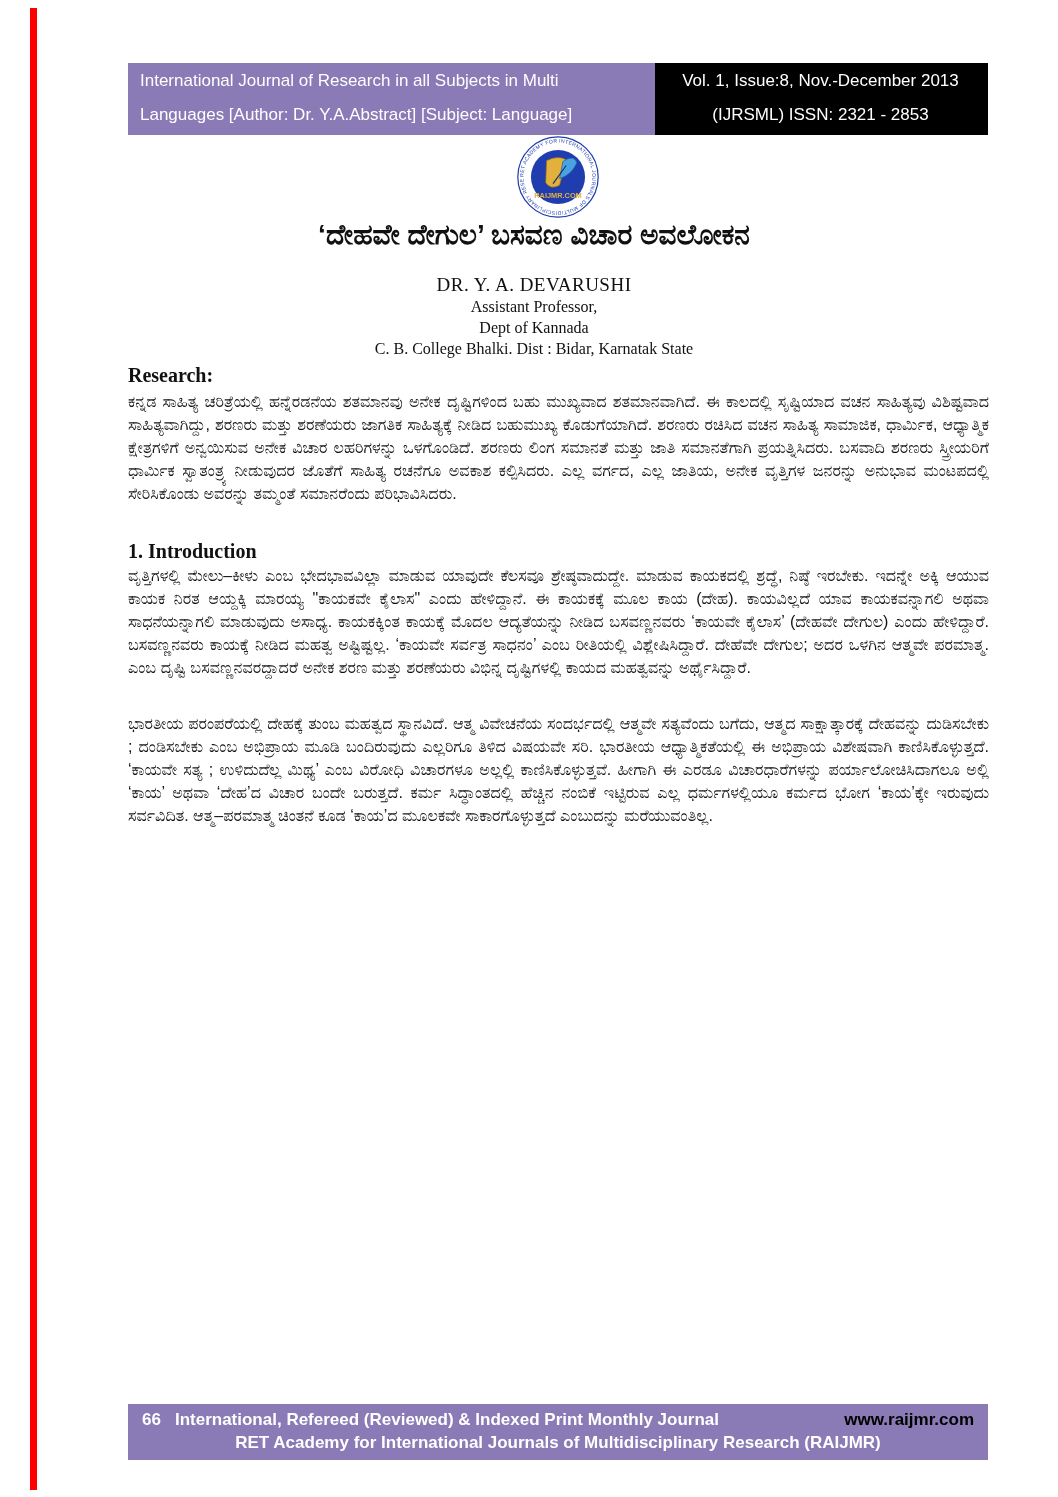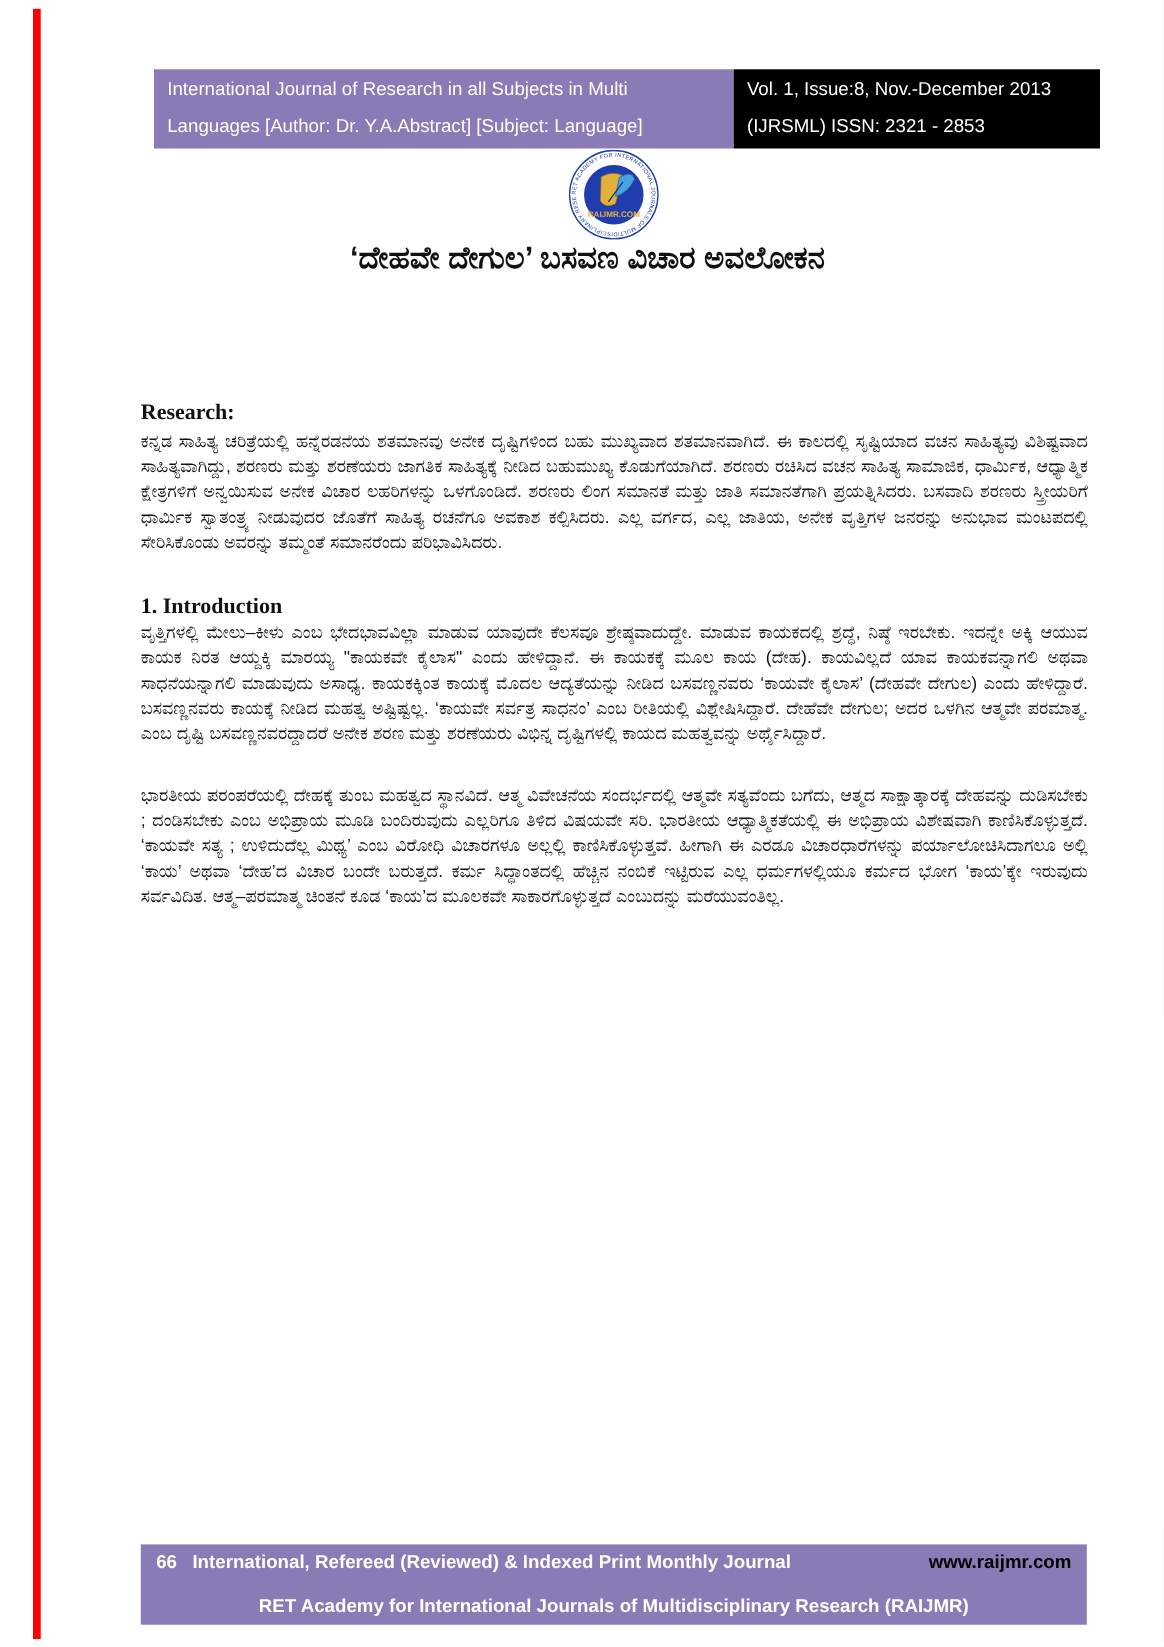--- a/index.html
+++ b/index.html
@@ -8,30 +8,30 @@
     position:relative; width:1058px; height:1497px; margin:0 auto;
     background:#ffffff; overflow:hidden;
   }
   .red-stripe {
     position:absolute; left:30px; top:8px; width:7px; height:1482px;
     background:#ff0000;
   }
   
   .header {
     position:absolute; left:128px; top:63px; width:860px; height:72px;
-    display:flex; font-size:17px; color:#ffffff;margin-left:12px;
+    display:flex; font-size:17px; color:#ffffff;
   }
   .header-left {
     width:527px; background:#8a7ab5; padding:8px 12px 10px 12px;
     display:flex; flex-direction:column; justify-content:space-between;
   }
   .header-right {
     flex:1; background:#000000; padding:8px 14px 10px 12px;
     display:flex; flex-direction:column; justify-content:space-between;
-    text-align:left;
+    text-align:center;
   }
   
   .logo { position:absolute; left:517px; top:136px; width:82px; height:82px; }
   
   .paper-title {
     position:absolute; top:219px; left:64px; width:940px; text-align:center;
     font-size:28px; font-weight:bold; color:#111;
     font-family:"Liberation Sans", sans-serif;
   }
   .author-block {
@@ -50,21 +50,21 @@
     line-height:26px;
   }
   .kn {
     text-align:justify; font-size:16px; line-height:23px;
     font-family:"Liberation Sans", sans-serif;
   }
   .gap-sm { height:2px; }
   .gap-lg { height:33px; }
   
   .footer {
-    position:absolute; left:128px; top:1404px; width:860px; height:73px;
+    position:absolute; left:128px; top:1404px; width:860px; height:56px;
     background:#8a7ab5; color:#ffffff; font-weight:bold; font-size:17px;
     padding:6px 14px 7px 14px;
     display:flex; flex-direction:column; justify-content:space-between;
   }
   .footer-line1 { display:flex; align-items:baseline; }
   .footer-pageno { margin-right:14px; }
   .footer-site { margin-left:auto; color:#000000; text-decoration:none; }
   .footer-line2 { text-align:center; }
 </style>
 </head>
@@ -97,20 +97,26 @@
       <circle cx="50" cy="50" r="33" fill="#1f3dae"></circle>
       <path d="M36,30 Q50,23 60,29 L52,60 Q41,66 35,57 Z" fill="#e2b13c" stroke="#8a6a14" stroke-width="0.8"></path>
       <path d="M56,31 Q70,22 73,33 Q66,48 52,52 Z" fill="#4aa3e0" stroke="#1a5f9a" stroke-width="0.8"></path>
       <path d="M44,58 L60,36" stroke="#123078" stroke-width="1.4" fill="none"></path>
       <text x="50" y="75" text-anchor="middle" font-size="9" font-weight="bold" fill="#e2b13c" font-family="Liberation Sans, sans-serif">RAIJMR.COM</text>
     </svg>
   </div>
 
   <div class="paper-title">‘ದೇಹವೇ ದೇಗುಲ’ ಬಸವಣ ವಿಚಾರ ಅವಲೋಕನ</div>
 
+  <div class="author-block">
+    <div class="author-name">DR. Y. A. DEVARUSHI</div>
+    <div class="author-line">Assistant Professor,</div>
+    <div class="author-line">Dept of Kannada</div>
+    <div class="author-line">C. B. College Bhalki. Dist : Bidar, Karnatak State</div>
+  </div>
 
   <div class="content">
     <div class="section-heading">Research:</div>
     <div class="gap-sm"></div>
     <p class="kn">ಕನ್ನಡ ಸಾಹಿತ್ಯ ಚರಿತ್ರೆಯಲ್ಲಿ ಹನ್ನೆರಡನೆಯ ಶತಮಾನವು ಅನೇಕ ದೃಷ್ಟಿಗಳಿಂದ ಬಹು ಮುಖ್ಯವಾದ ಶತಮಾನವಾಗಿದೆ. ಈ ಕಾಲದಲ್ಲಿ ಸೃಷ್ಟಿಯಾದ ವಚನ ಸಾಹಿತ್ಯವು ವಿಶಿಷ್ಟವಾದ ಸಾಹಿತ್ಯವಾಗಿದ್ದು, ಶರಣರು ಮತ್ತು ಶರಣೆಯರು ಜಾಗತಿಕ ಸಾಹಿತ್ಯಕ್ಕೆ ನೀಡಿದ ಬಹುಮುಖ್ಯ ಕೊಡುಗೆಯಾಗಿದೆ. ಶರಣರು ರಚಿಸಿದ ವಚನ ಸಾಹಿತ್ಯ ಸಾಮಾಜಿಕ, ಧಾರ್ಮಿಕ, ಆಧ್ಯಾತ್ಮಿಕ ಕ್ಷೇತ್ರಗಳಿಗೆ ಅನ್ವಯಿಸುವ ಅನೇಕ ವಿಚಾರ ಲಹರಿಗಳನ್ನು ಒಳಗೊಂಡಿದೆ. ಶರಣರು ಲಿಂಗ ಸಮಾನತೆ ಮತ್ತು ಜಾತಿ ಸಮಾನತೆಗಾಗಿ ಪ್ರಯತ್ನಿಸಿದರು. ಬಸವಾದಿ ಶರಣರು ಸ್ತ್ರೀಯರಿಗೆ ಧಾರ್ಮಿಕ ಸ್ವಾತಂತ್ರ್ಯ ನೀಡುವುದರ ಜೊತೆಗೆ ಸಾಹಿತ್ಯ ರಚನೆಗೂ ಅವಕಾಶ ಕಲ್ಪಿಸಿದರು. ಎಲ್ಲ ವರ್ಗದ, ಎಲ್ಲ ಜಾತಿಯ, ಅನೇಕ ವೃತ್ತಿಗಳ ಜನರನ್ನು ಅನುಭಾವ ಮಂಟಪದಲ್ಲಿ ಸೇರಿಸಿಕೊಂಡು ಅವರನ್ನು ತಮ್ಮಂತೆ ಸಮಾನರೆಂದು ಪರಿಭಾವಿಸಿದರು.</p>
 
     <div class="gap-lg"></div>
     <div class="section-heading">1. Introduction</div>
     <p class="kn">ವೃತ್ತಿಗಳಲ್ಲಿ ಮೇಲು–ಕೀಳು ಎಂಬ ಭೇದಭಾವವಿಲ್ಲಾ ಮಾಡುವ ಯಾವುದೇ ಕೆಲಸವೂ ಶ್ರೇಷ್ಠವಾದುದ್ದೇ. ಮಾಡುವ ಕಾಯಕದಲ್ಲಿ ಶ್ರದ್ಧೆ, ನಿಷ್ಠೆ ಇರಬೇಕು. ಇದನ್ನೇ ಅಕ್ಕಿ ಆಯುವ ಕಾಯಕ ನಿರತ ಆಯ್ದಕ್ಕಿ ಮಾರಯ್ಯ "ಕಾಯಕವೇ ಕೈಲಾಸ" ಎಂದು ಹೇಳಿದ್ದಾನೆ. ಈ ಕಾಯಕಕ್ಕೆ ಮೂಲ ಕಾಯ (ದೇಹ). ಕಾಯವಿಲ್ಲದೆ ಯಾವ ಕಾಯಕವನ್ನಾಗಲಿ ಅಥವಾ ಸಾಧನೆಯನ್ನಾಗಲಿ ಮಾಡುವುದು ಅಸಾಧ್ಯ. ಕಾಯಕಕ್ಕಿಂತ ಕಾಯಕ್ಕೆ ಮೊದಲ ಆದ್ಯತೆಯನ್ನು ನೀಡಿದ ಬಸವಣ್ಣನವರು ‘ಕಾಯವೇ ಕೈಲಾಸ’ (ದೇಹವೇ ದೇಗುಲ) ಎಂದು ಹೇಳಿದ್ದಾರೆ. ಬಸವಣ್ಣನವರು ಕಾಯಕ್ಕೆ ನೀಡಿದ ಮಹತ್ವ ಅಷ್ಟಿಷ್ಟಲ್ಲ. ‘ಕಾಯವೇ ಸರ್ವತ್ರ ಸಾಧನಂ’ ಎಂಬ ರೀತಿಯಲ್ಲಿ ವಿಶ್ಲೇಷಿಸಿದ್ದಾರೆ. ದೇಹೆವೇ ದೇಗುಲ; ಅದರ ಒಳಗಿನ ಆತ್ಮವೇ ಪರಮಾತ್ಮ. ಎಂಬ ದೃಷ್ಟಿ ಬಸವಣ್ಣನವರದ್ದಾದರೆ ಅನೇಕ ಶರಣ ಮತ್ತು ಶರಣೆಯರು ವಿಭಿನ್ನ ದೃಷ್ಟಿಗಳಲ್ಲಿ ಕಾಯದ ಮಹತ್ವವನ್ನು ಅರ್ಥೈಸಿದ್ದಾರೆ.</p>
     <div class="gap-lg"></div>

